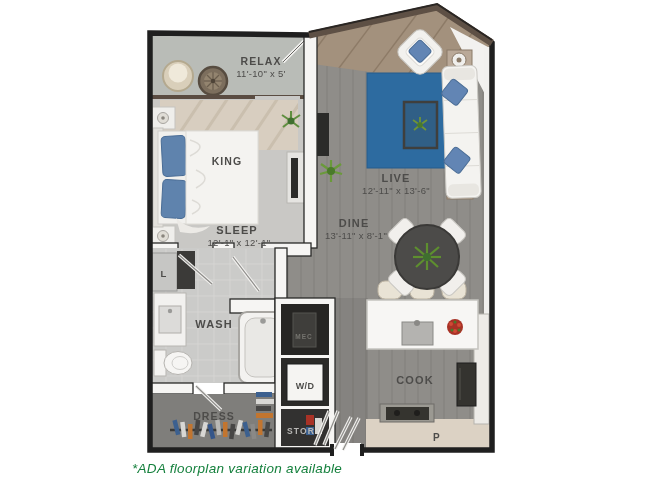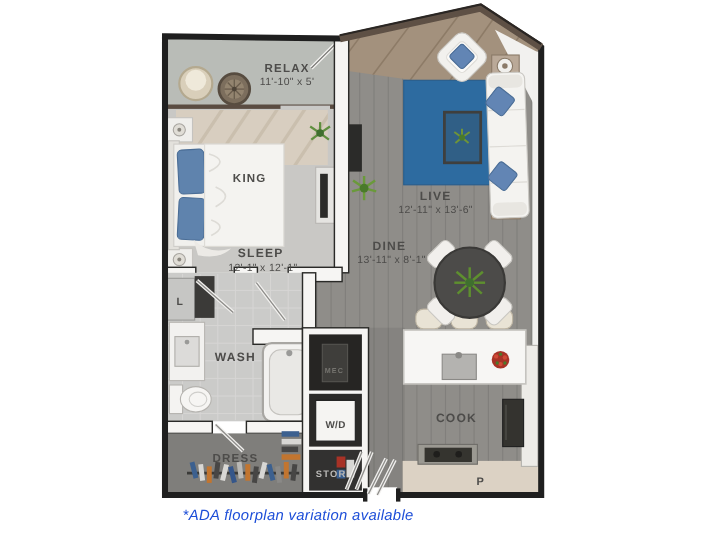--- a/index.html
+++ b/index.html
@@ -11,21 +11,21 @@
   .lt{fill:#b9b8b6;}
   .faint{fill:#75746f;}
   #planks line{stroke:rgba(40,38,35,.13);stroke-width:1;}
   #tiles line{stroke:#d7d6d4;stroke-width:.9;}
   #rooflines line{stroke:#8d7b67;stroke-width:1.4;}
   #rugstripes line{stroke:#cabfae;stroke-width:3;}
   .wall{fill:#f6f5f3;stroke:#2a2a28;stroke-width:1.3;}
   .doorleaf{stroke:#f2f1ef;stroke-width:3.5;}
   .doorcore{stroke:#8e8d8a;stroke-width:1.2;}
   #footnote{position:absolute;left:132px;top:461px;font-size:13.5px;font-style:italic;
-            color:#1d4ed8;letter-spacing:.3px;margin-left:34px;}
+            color:#15803d;letter-spacing:.3px;}
 </style>
 </head>
 <body>
 
 <div id="stage">
 <svg id="fp" width="650" height="490" viewBox="0 0 650 490">
   <defs>
     <clipPath id="clipWood">
           <polygon points="309,36 437,8 491,44 491,449 281,449 281,250 309,250"></polygon>
         </clipPath>

